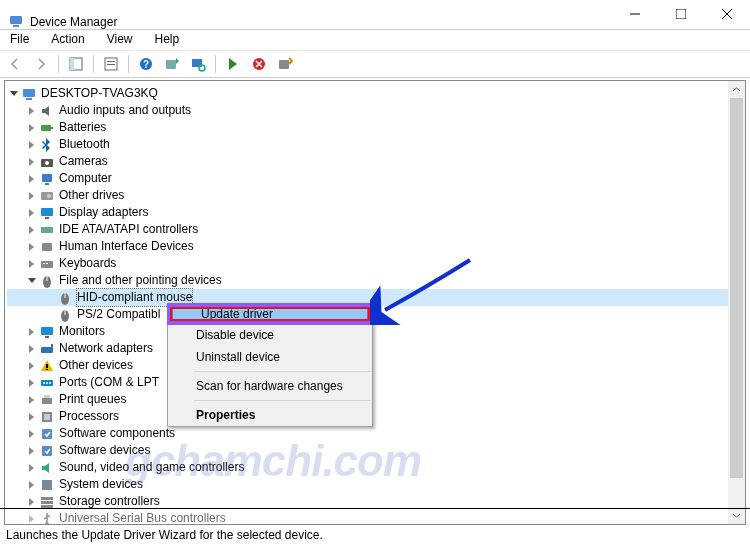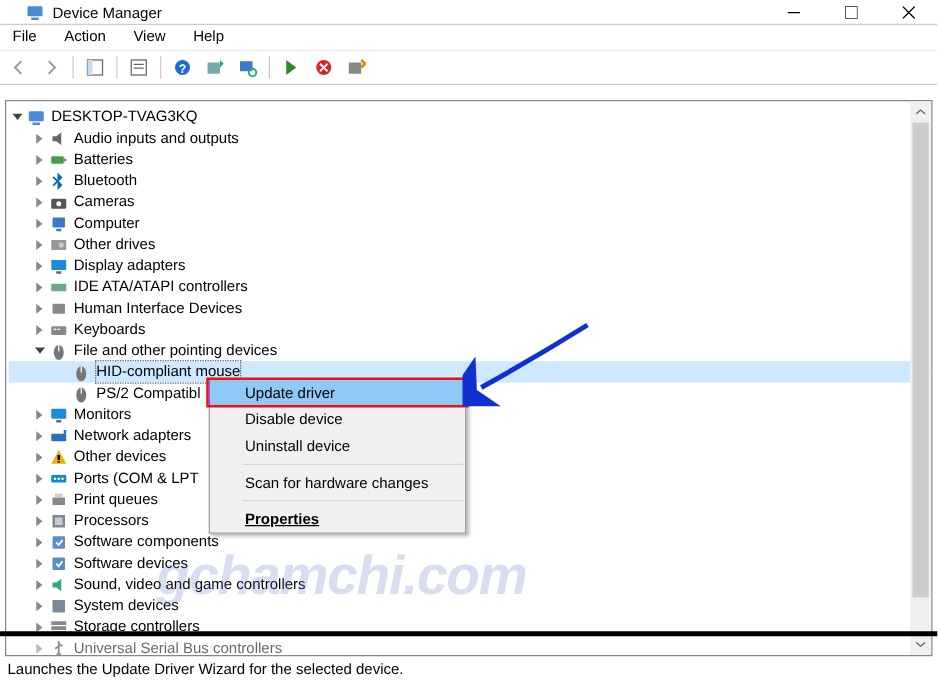--- a/index.html
+++ b/index.html
@@ -1,19 +1,19 @@
 <!DOCTYPE html>
 <html><head>
 <meta charset="utf-8">
 <style>
 * { box-sizing: border-box; margin: 0; padding: 0; font-family: "Segoe UI", Tahoma, sans-serif; }
 body { width: 750px; height: 547px; background: #fff; position: relative; overflow: hidden; }
 
 
-.titlebar { height: 20px; display: flex; align-items: center; padding-left: 20px; border-bottom: 1px solid #ccc; }
+.titlebar { height: 30px; display: flex; align-items: flex-end; padding-left: 8px; border-bottom: 1px solid #ccc; }
 .titlebar .title-icon { width: 16px; height: 16px; margin-right: 6px; }
 .titlebar .title-text { font-size: 12px; flex: 1; }
 .winctrl { display: flex; }
 .winctrl div { width: 46px; height: 30px; display: flex; align-items: center; justify-content: center; }
 .winctrl svg { width: 10px; height: 10px; }
 
 
 .menubar { height: 20px; display: flex; padding-left: 6px; font-size: 12px; gap: 14px; }
 .menubar span { padding: 2px 4px; }
 
@@ -31,39 +31,39 @@
 .tw { width: 12px; height: 12px; display: flex; align-items: center; justify-content: center; margin-right: 2px; }
 .tw svg { width: 9px; height: 9px; }
 .ic { width: 16px; height: 16px; margin-right: 4px; flex-shrink: 0; }
 .row.sel { background: #cde8ff; }
 .row.sel .label { outline: 1px dotted #666; }
 .row .pad { flex-shrink: 0; }
 
 
 .ctx { position: absolute; background: #f0f0f0; border: 1px solid #a0a0a0; box-shadow: 2px 2px 3px rgba(0,0,0,.3); font-size: 12px; width: 206px; z-index: 5; }
 .ctx-item { height: 22px; display: flex; align-items: center; padding-left: 28px; position: relative; }
-.ctx-item.hl { background: #90c8f6; border: 1px solid #8b5cf6; margin: -1px; }
+.ctx-item.hl { background: #90c8f6; border: 6px solid #8b5cf6; margin: -1px; }
 .ctx-item.redbox::after { content:''; position:absolute; left:-3px; right:-3px; top:-2px; bottom:-2px; border:2px solid #e11; }
 .ctx-sep { height: 1px; background: #d5d5d5; margin: 3px 1px 3px 26px; }
-.ctx-item.bold { font-weight: bold; text-decoration: underline; }
+.ctx-item.bold { font-weight: bold; }
 
 
 .wm { position: absolute; top: 355px; left: 120px; font-size: 44px; font-weight: bold; font-style: italic; color: rgba(100,120,200,.25); pointer-events: none; z-index: 1; letter-spacing: -1px; }
 
 
 .arrow { position: absolute; top: 255px; left: 370px; z-index: 6; pointer-events: none; }
 
 
 .vscroll { position: absolute; right: 0; top: 0; bottom: 0; width: 17px; background: #f0f0f0; display: flex; flex-direction: column; }
 .vscroll .sbtn { height: 17px; display:flex; align-items:center; justify-content:center; }
 .vscroll .thumb { background: #cdcdcd; margin: 0 2px; flex: 0 0 auto; }
 .vscroll .track { flex: 1; }
 
 
-.status { position: absolute; left: 0; right: 0; bottom: 0; height: 22px; font-size: 12px; padding: 19px 6px; border-top: 4px solid #000000; }
+.status { position: absolute; left: 0; right: 0; bottom: 0; height: 22px; font-size: 12px; padding: 19px 6px; border-top: 1px solid #000000; }
 
 
 .ic-chip { fill:#7b8a9a; }
 .ic-mon { fill:#1a8cd8; }
 .ic-kb { fill:#888; }
 .ic-mouse { fill:#777; }
 .ic-usb { fill:#555; }
 .ic-drv { fill:#999; }
 .ic-cam { fill:#555; }
 .ic-bt { fill:#0b62c4; }

